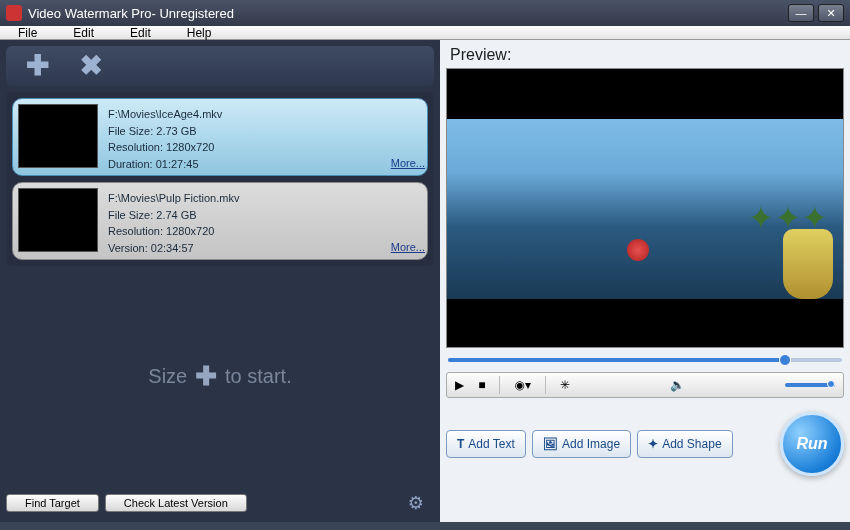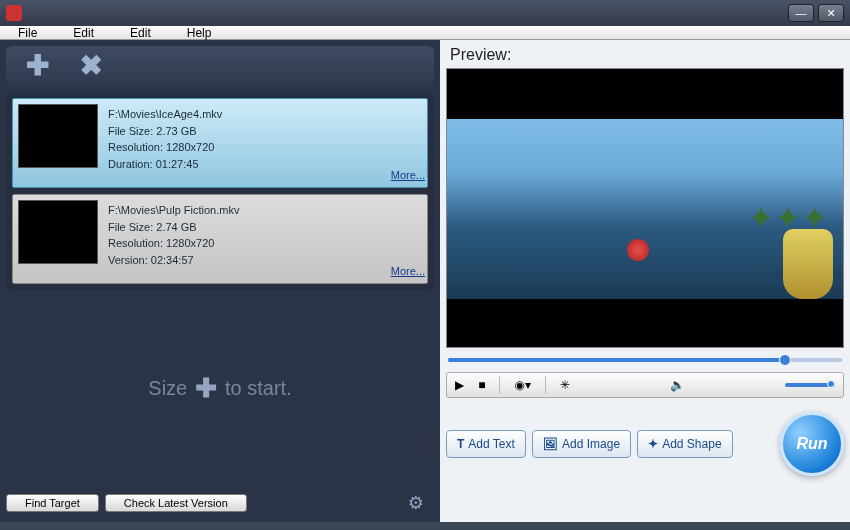--- a/index.html
+++ b/index.html
@@ -14,21 +14,21 @@
   .menubar .mitem { padding:0 18px; cursor:pointer; }
   
   .content { display:flex; height:482px; }
   .left { width:440px; background:#2b3447; display:flex; flex-direction:column; padding:6px; }
   .right { flex:1; background:#eef2f7; display:flex; flex-direction:column; padding:4px 6px 6px 6px; }
   
   .toolbar { height:40px; background:linear-gradient(#3f4b63,#2e394f); border-radius:6px; display:flex; align-items:center; padding:0 20px; gap:30px; margin-bottom:6px;}
   .tbtn { color:#9db1d0; font-size:28px; font-weight:bold; cursor:pointer; line-height:1;}
   
   .filelist { background:#262e40; border-radius:6px; padding:6px; display:flex; flex-direction:column; gap:6px; }
-  .fileitem { height:90px; border-radius:2px; display:flex; padding:5px; gap:10px; position:relative; cursor:pointer;}
+  .fileitem { height:78px; border-radius:10px; display:flex; padding:5px; gap:10px; position:relative; cursor:pointer;}
   .fileitem.sel { background:linear-gradient(#cdeaf7,#8fc6e0); border:1px solid #4a8fb5;}
   .fileitem.norm { background:linear-gradient(#dcdcdc,#c4c4c4); border:1px solid #888;}
   .thumb { width:80px; height:64px; background:#000; border:1px solid #555; flex-shrink:0;}
   .finfo { font-size:11px; color:#1a2a3a; line-height:1.5; padding-top:2px;}
   .morelink { position:absolute; right:2px; bottom:6px; font-size:11px; color:#1a3a8a; text-decoration:underline; cursor:pointer;}
   
   .starthint { flex:1; display:flex; align-items:center; justify-content:center; color:#7a869c; font-size:20px; gap:8px;}
   .plus-big { font-size:26px; font-weight:bold; color:#97a6c0;}
   
   .bottombar { height:30px; display:flex; align-items:center; gap:6px; padding-top:4px;}
@@ -58,20 +58,21 @@
   .actionrow { display:flex; align-items:center; gap:6px; margin-top:14px;}
   .actbtn { flex:0 0 auto; padding:6px 10px; background:linear-gradient(#fff,#dce6f0); border:1px solid #7a9ac0; border-radius:4px; font-size:12px; color:#1a4a8a; display:flex; align-items:center; gap:4px; cursor:pointer;}
   .actbtn .ico { font-weight:bold;}
   .runbtn { width:64px; height:64px; border-radius:50%; background:radial-gradient(circle at 30% 30%, #8fd0ff,#1a7fd8 70%,#0a5fb8); border:3px solid #cce5ff; color:#fff; font-style:italic; font-weight:bold; font-size:16px; display:flex; align-items:center; justify-content:center; cursor:pointer; margin-left:auto; box-shadow:0 2px 6px rgba(0,0,0,0.3);}
 </style>
 </head>
 <body>
 
 <div class="titlebar">
   <div class="app-icon"></div>
+  <span>Video Watermark Pro- Unregistered</span>
   <div class="spacer"></div>
   <div class="winbtn">—</div>
   <div class="winbtn">✕</div>
 </div>
 
 <div class="menubar">
   <div class="mitem">File</div>
   <div class="mitem">Edit</div>
   <div class="mitem">Edit</div>
   <div class="mitem">Help</div>

